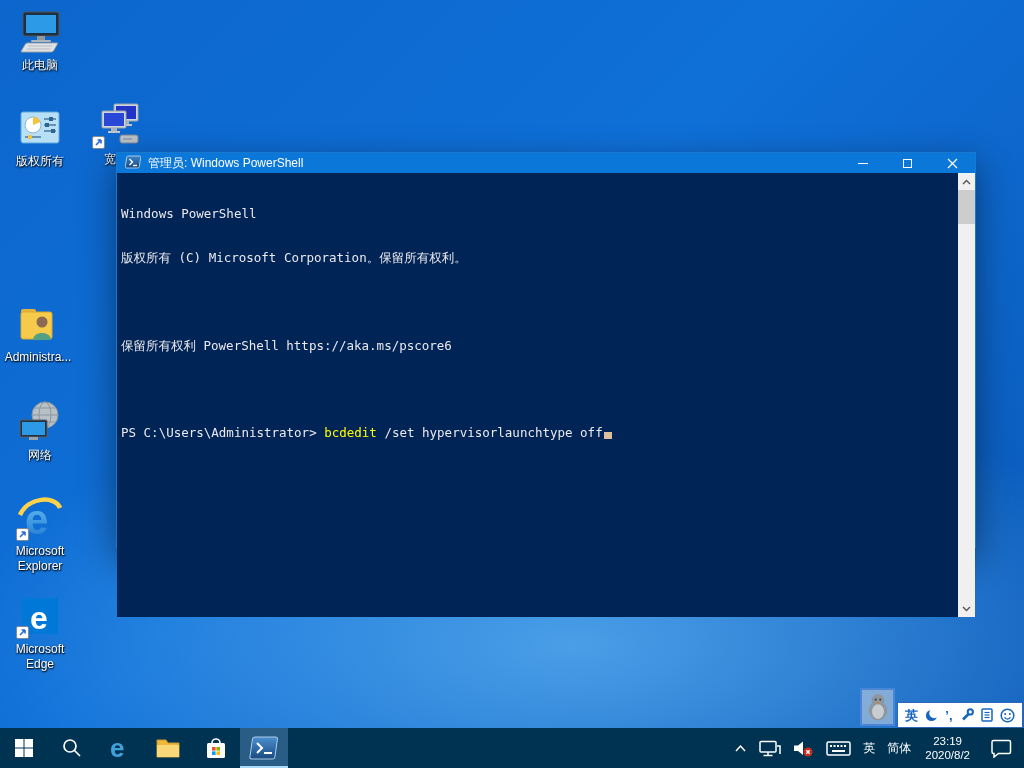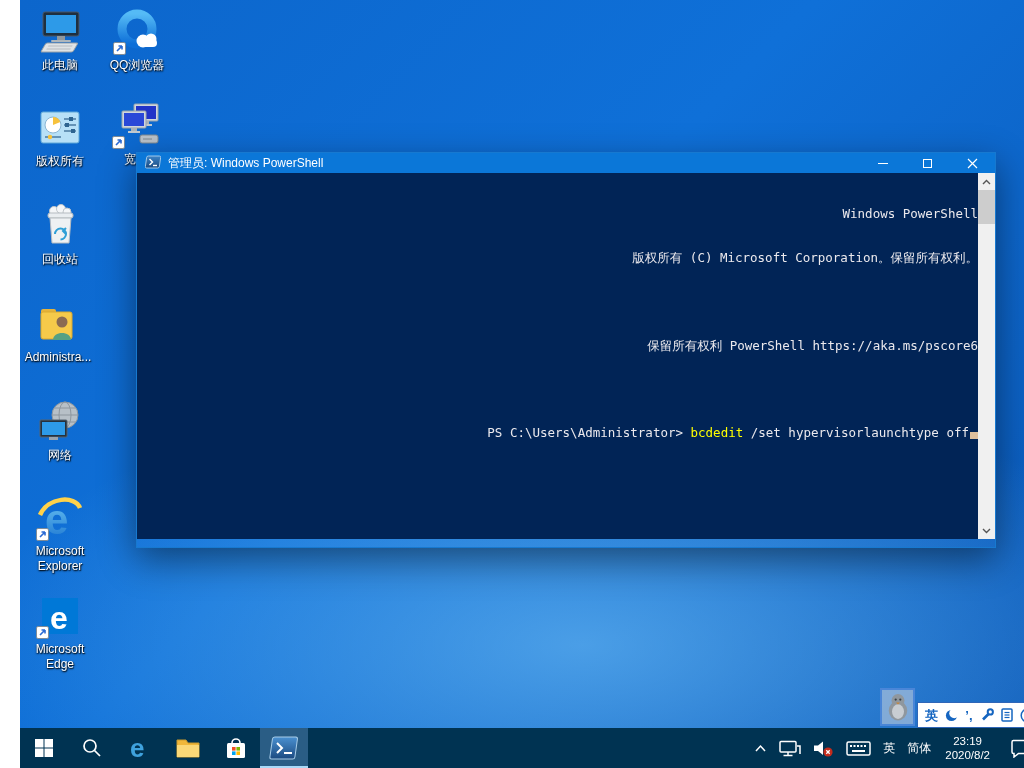--- a/index.html
+++ b/index.html
@@ -3,21 +3,21 @@
 <meta charset="utf-8">
 <style>
   html,body{margin:0;padding:0;}
   body{width:1024px;height:768px;overflow:hidden;position:relative;
        font-family:"Liberation Sans",sans-serif;}
 
   
   .desktop{position:absolute;inset:0;
     background:
       radial-gradient(ellipse 950px 400px at 56% 84%, rgba(125,205,255,.55), rgba(125,205,255,0) 65%),
-      linear-gradient(135deg,#0c66cc 0%,#0f70d8 45%,#0a57b6 100%); margin-left: 20px;}
+      linear-gradient(135deg,#0c66cc 0%,#0f70d8 45%,#0a57b6 100%);}
 
   .dicon{position:absolute;width:76px;display:flex;flex-direction:column;
          align-items:center;gap:2px;cursor:default;}
   .dicon .lbl{font-size:12px;color:#fff;text-align:center;line-height:15px;
          text-shadow:0 1px 2px rgba(0,0,0,.9),1px 1px 1px rgba(0,0,0,.65);}
   .icon48{width:48px;height:48px;position:relative;}
   .badge{position:absolute;left:0;bottom:1px;width:13px;height:13px;background:#fff;
          border:1px solid #7f8c98;border-radius:2px;box-sizing:border-box;
          display:flex;align-items:center;justify-content:center;}
 
@@ -25,21 +25,21 @@
   .ps-window{position:absolute;left:116px;top:152px;width:860px;height:396px;
      border:1px solid #1779d0;box-sizing:border-box;z-index:5;
      box-shadow:0 12px 34px rgba(0,0,0,.45);}
   .ps-titlebar{height:20px;background:#0b77d8;display:flex;align-items:center;
      color:#fff;font-size:12px;padding-left:8px;gap:7px;}
   .ps-title{flex:0 1 auto;white-space:nowrap;}
   .ps-controls{margin-left:auto;display:flex;height:100%;}
   .ps-ctrl{width:45px;display:flex;align-items:center;justify-content:center;}
   .min-glyph{width:10px;height:1px;background:#fff;display:block;}
   .max-glyph{width:9px;height:9px;border:1px solid #fff;display:block;box-sizing:border-box;}
-  .ps-body{position:relative;height:366px;background:#012456;text-align:right;}
+  .ps-body{position:relative;height:444px;background:#012456;}
   .ps-console{position:absolute;left:0;top:0;right:17px;bottom:0;padding:5px 0 0 4px;
      font-family:"DejaVu Sans Mono","Liberation Mono",monospace;
      font-size:12.5px;line-height:14.6px;color:#ebe9ed;white-space:pre;overflow:hidden;}
   .cmd{color:#ffff00;}
   .cursor{display:inline-block;width:8px;height:7px;background:#debf9d;
      vertical-align:-2px;margin-left:1px;}
   .ps-scrollbar{position:absolute;right:0;top:0;width:17px;height:100%;background:#f0f0f0;}
   .sb-btn{position:absolute;left:0;width:17px;height:17px;display:flex;
      align-items:center;justify-content:center;}
   .sb-up{top:0;} .sb-down{bottom:0;}
@@ -81,44 +81,20 @@
         <g transform="translate(2,35) skewX(-30)">
           <rect x="8" y="0" width="32" height="9" rx="1.5" fill="#dfe3e6" stroke="#9aa2a8"></rect>
           <line x1="12" y1="3" x2="36" y2="3" stroke="#b7bcc0"></line>
           <line x1="12" y1="6" x2="36" y2="6" stroke="#b7bcc0"></line>
         </g>
       </svg>
     </div>
     <div class="lbl">此电脑</div>
   </div>
 
-  <div class="dicon" style="left:79px;top:8px">
-    <div class="icon48">
-      <svg width="48" height="48" viewBox="0 0 48 48">
-        <defs>
-            <linearGradient id="qg" x1="0" y1="0" x2="0" y2="1">
-          <stop offset="0" stop-color="#55bbf6"></stop>
-              <stop offset="1" stop-color="#0d6fd8"></stop>
-        </linearGradient>
-          </defs>
-        <circle cx="24" cy="21" r="15" fill="none" stroke="url(#qg)" stroke-width="9"></circle>
-        <g fill="#ffffff">
-          <circle cx="30" cy="33" r="6.5"></circle>
-            <circle cx="38" cy="31" r="5.5"></circle>
-          <rect x="27" y="31" width="17" height="8" rx="4"></rect>
-        </g>
-      </svg>
-      <span class="badge">
-        <svg width="11" height="11">
-            <path d="M3 8 L8 3 M8 3 H4.5 M8 3 V6.5" stroke="#2a6ad4" stroke-width="1.6" fill="none"></path>
-          </svg>
-      </span>
-    </div>
-    <div class="lbl">QQ浏览器</div>
-  </div>
 
   <div class="dicon" style="left:2px;top:104px">
     <div class="icon48">
       <svg width="48" height="48" viewBox="0 0 48 48">
         <rect x="5" y="8" width="38" height="31" rx="2" fill="#b7e0f7" stroke="#5fa8d8"></rect>
         <circle cx="17" cy="21" r="8" fill="#fff" stroke="#8ab6d4"></circle>
         <path d="M17 21 L17 13 A8 8 0 0 1 24.3 18 Z" fill="#f7c23c"></path>
         <g stroke="#4a7aa0" stroke-width="1.5">
           <line x1="28" y1="15" x2="40" y2="15"></line>
             <line x1="28" y1="21" x2="40" y2="21"></line>
@@ -156,38 +132,20 @@
       </svg>
       <span class="badge">
         <svg width="11" height="11">
             <path d="M3 8 L8 3 M8 3 H4.5 M8 3 V6.5" stroke="#2a6ad4" stroke-width="1.6" fill="none"></path>
           </svg>
       </span>
     </div>
     <div class="lbl">宽带</div>
   </div>
 
-  <div class="dicon" style="left:2px;top:202px">
-    <div class="icon48">
-      <svg width="48" height="48" viewBox="0 0 48 48">
-        <g fill="#f4f6f8" stroke="#c0c6cb">
-          <circle cx="18" cy="9" r="4.5"></circle>
-            <circle cx="25" cy="7" r="4.5"></circle>
-            <circle cx="31" cy="10" r="4"></circle>
-        </g>
-        <rect x="12" y="11" width="25" height="5" rx="2" fill="#e9edf0" stroke="#b6bcc1"></rect>
-        <path d="M14 16 L35 16 L33 41 L16 41 Z" fill="#eef1f3" stroke="#b6bcc1"></path>
-        <g stroke="#2f9fd6" stroke-width="2" fill="none">
-          <path d="M19 32 a5.5 5.5 0 1 1 5.5 5.5"></path>
-          <path d="M30 26 l-3 3 l3 3"></path>
-        </g>
-      </svg>
-    </div>
-    <div class="lbl">回收站</div>
-  </div>
 
   <div class="dicon" style="left:0;top:300px">
     <div class="icon48">
       <svg width="48" height="48" viewBox="0 0 48 48">
         <rect x="7" y="9" width="15" height="9" rx="2" fill="#e5b33c"></rect>
         <rect x="7" y="12" width="31" height="27" rx="2" fill="#f6ca4a" stroke="#d9a92e"></rect>
         <circle cx="28" cy="22" r="5.5" fill="#8a6a52"></circle>
         <path d="M19 40 C19 30.5 37 30.5 37 40 Z" fill="#55a083"></path>
       </svg>
     </div>

